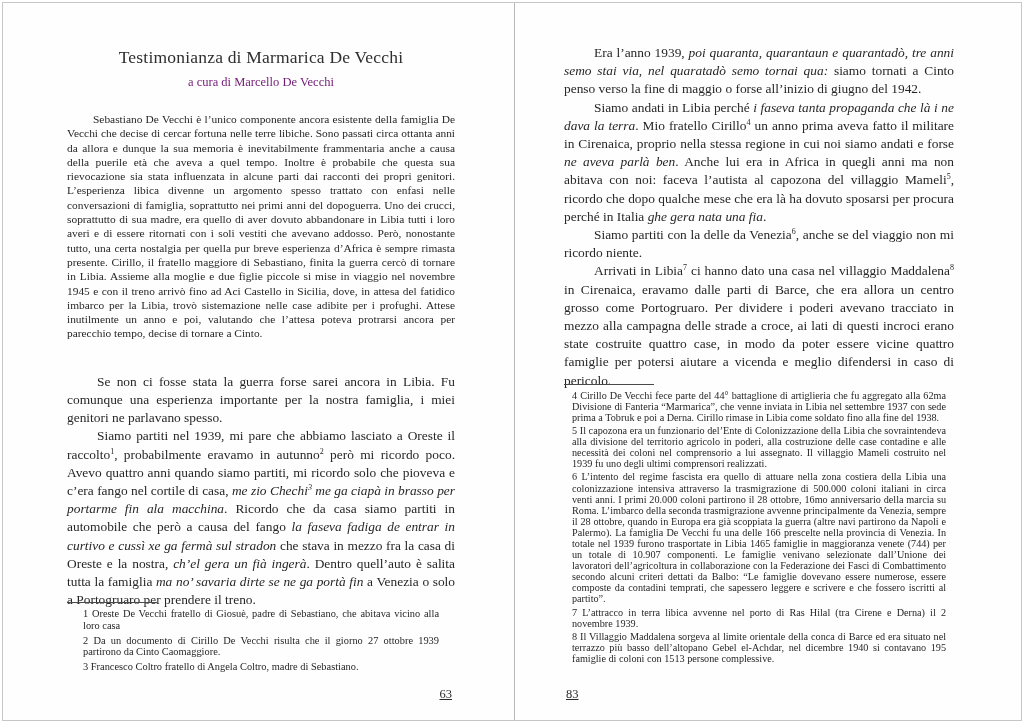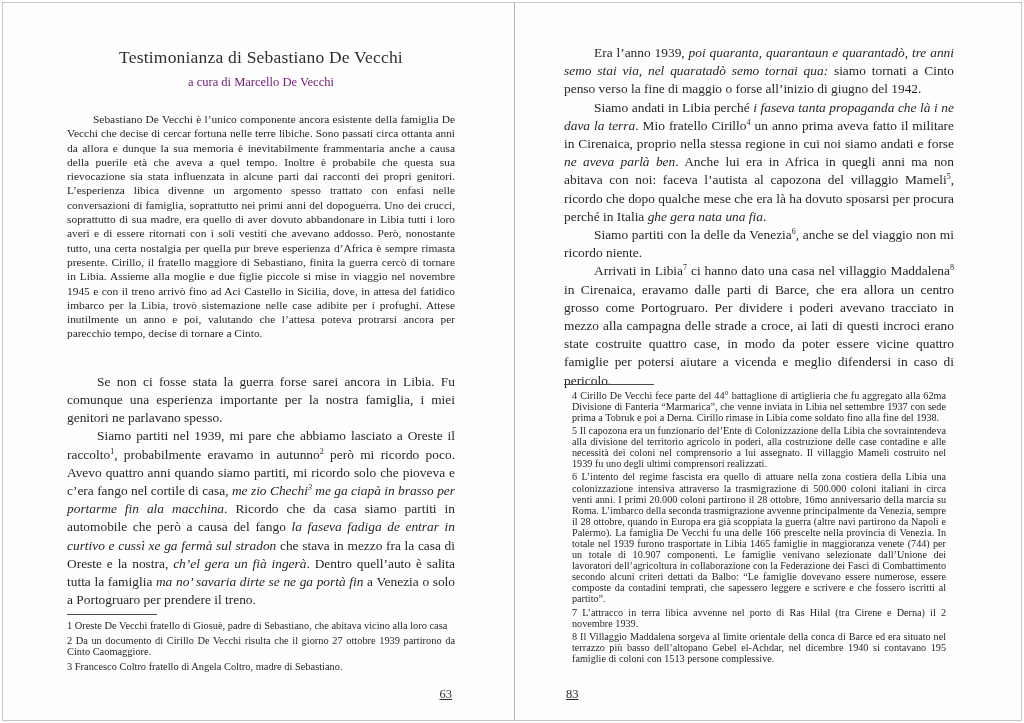--- a/index.html
+++ b/index.html
@@ -22,38 +22,38 @@
   .intro p{margin:0;font-size:11.4px;line-height:14.3px;text-align:justify;text-indent:26px;}
 
   .bodytext{margin-top:32px;}
   .page-right .bodytext{margin-top:41px;}
   .bodytext p{margin:0;font-size:13.4px;line-height:18.2px;text-align:justify;text-indent:30px;}
 
   .footnotes{position:absolute;left:0;right:0;}
   .page-left  .footnotes{bottom:46px;}
   .page-right .footnotes{bottom:56px;}
   .fnrule{width:90px;height:0;border-top:1px solid #4a4a4a;margin:0 0 5px;}
-  .footnotes p{margin:0 0 3px;font-size:10.4px;line-height:11.8px;text-align:justify;}
+  .footnotes p{margin:0 16px 3px;font-size:10.4px;line-height:11.8px;text-align:justify;}
   .page-right .footnotes p{font-size:10.2px;line-height:11.1px;margin:0 8px 2px;}
 
   .pagenum{position:absolute;bottom:20px;font-size:12.5px;color:#2b2b2b;text-decoration:underline;}
   .page-left  .pagenum{right:3px;}
   .page-right .pagenum{left:2px;}
 
   sup{font-size:.6em;line-height:0;vertical-align:super;}
   .it{font-style:italic;}
 </style>
 </head>
 <body>
 
 <div class="spread">
   <div class="gutter"></div>
 
   <div class="page page-left">
-    <h1 class="title">Testimonianza di Sebastiano De Vecchi</h1>
+    <h1 class="title">Testimonianza di Marmarica De Vecchi</h1>
     <div class="subtitle">a cura di Marcello De Vecchi</div>
     <div class="intro">
         <p><span>Sebastiano De Vecchi è l’unico componente ancora esistente della famiglia De Vecchi che decise di cercar fortuna nelle terre libiche. Sono passati circa ottanta anni da allora e dunque la sua memoria è inevitabilmente frammentaria anche a causa della puerile età che aveva a quel tempo. Inoltre è probabile che questa sua rievocazione sia stata influenzata in alcune parti dai racconti dei propri genitori. L’esperienza libica divenne un argomento spesso trattato con enfasi nelle conversazioni di famiglia, soprattutto nei primi anni del dopoguerra. Uno dei crucci, soprattutto di sua madre, era quello di aver dovuto abbandonare in Libia tutti i loro averi e di essere ritornati con i soli vestiti che avevano addosso. Però, nonostante tutto, una certa nostalgia per quella pur breve esperienza d’Africa è sempre rimasta presente. Cirillo, il fratello maggiore di Sebastiano, finita la guerra cercò di tornare in Libia. Assieme alla moglie e due figlie piccole si mise in viaggio nel novembre 1945 e con il treno arrivò fino ad Aci Castello in Sicilia, dove, in attesa del fatidico imbarco per la Libia, trovò sistemazione nelle case adibite per i profughi. Attese inutilmente un anno e poi, valutando che l’attesa poteva protrarsi ancora per parecchio tempo, decise di tornare a Cinto.</span></p>
       </div>
     <div class="bodytext">
         <p><span>Se non ci fosse stata la guerra forse sarei ancora in Libia. Fu comunque una esperienza importante per la nostra famiglia, i miei genitori ne parlavano spesso.</span></p>
         <p><span>Siamo partiti nel 1939, mi pare che abbiamo lasciato a Oreste il raccolto</span><sup>1</sup><span>, probabilmente eravamo in autunno</span><sup>2</sup><span> però mi ricordo poco. Avevo quattro anni quando siamo partiti, mi ricordo solo che pioveva e c’era fango nel cortile di casa, </span><span class="it">me zio Chechi</span><sup class="it">3</sup><span class="it"> me ga ciapà in brasso per portarme fin ala macchina</span><span>. Ricordo che da casa siamo partiti in automobile che però a causa del fango </span><span class="it">la faseva fadiga de entrar in curtivo e cussì xe ga fermà sul stradon</span><span> che stava in mezzo fra la casa di Oreste e la nostra, </span><span class="it">ch’el gera un fià ingerà</span><span>. Dentro quell’auto è salita tutta la famiglia </span><span class="it">ma no’ savaria dirte se ne ga portà fin</span><span> a Venezia o solo a Portogruaro per prendere il treno.</span></p>
       </div>
     <div class="footnotes">
       <div class="fnrule"></div>

